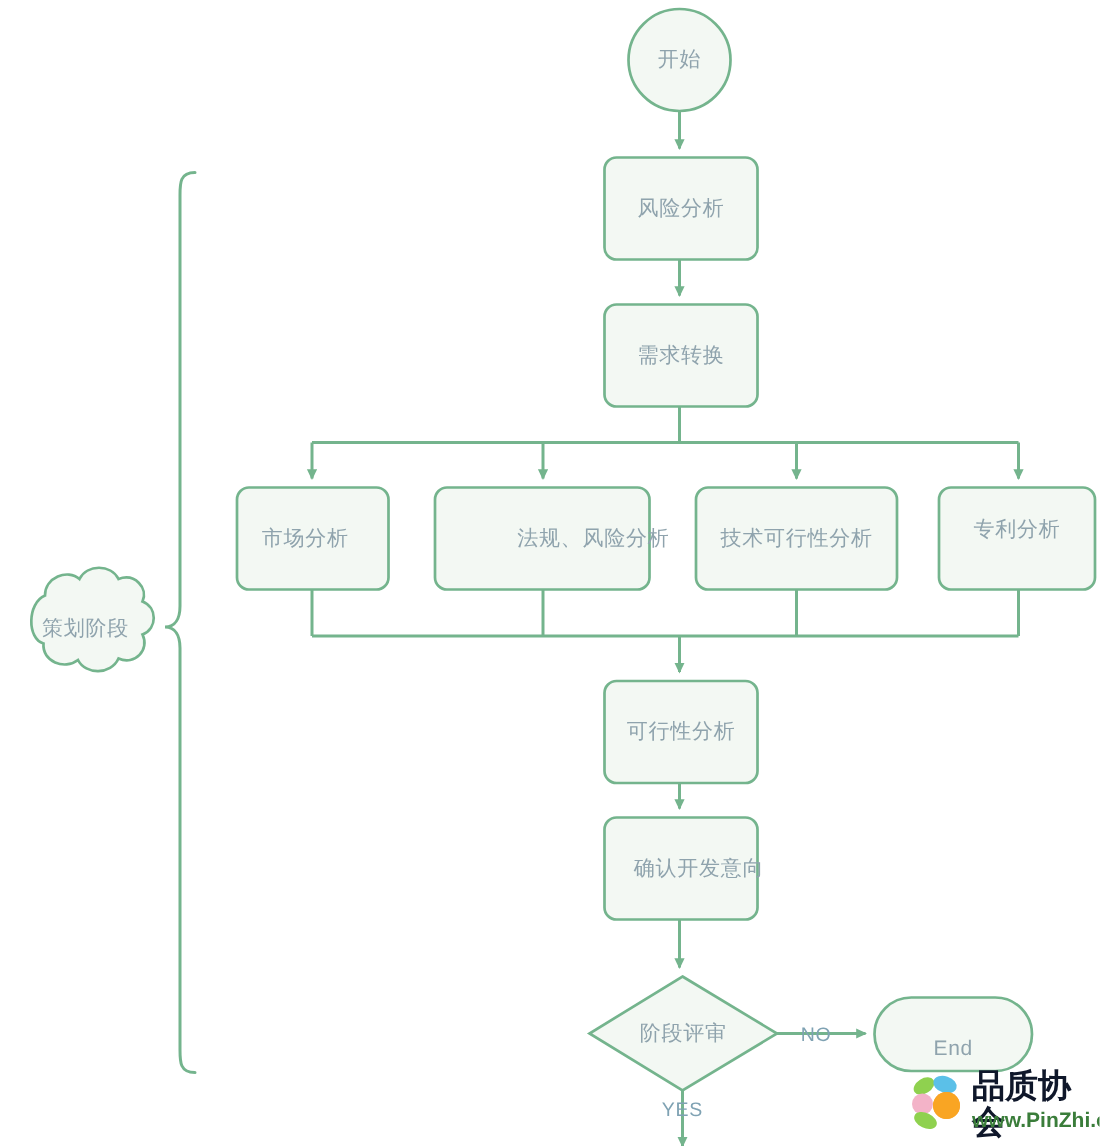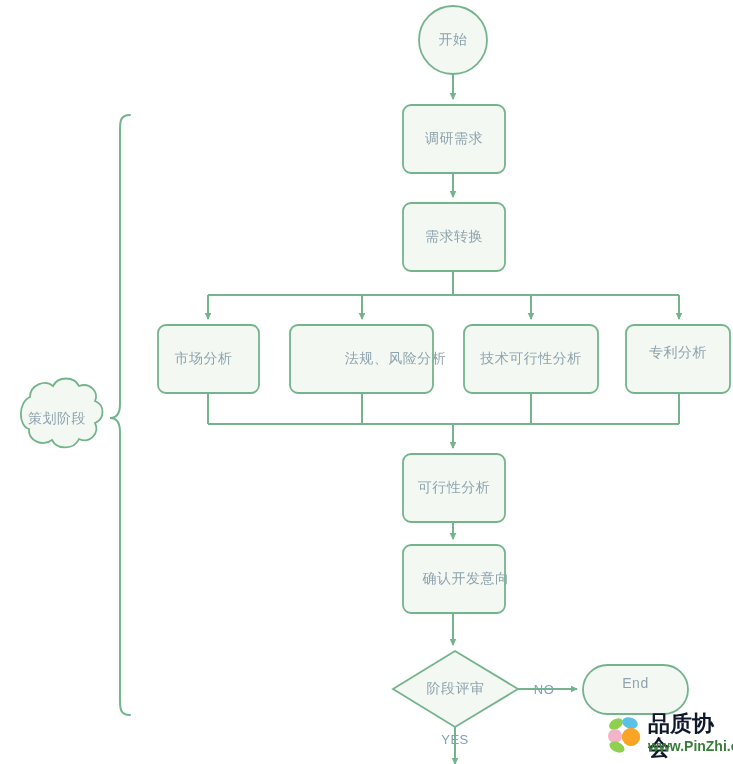--- a/index.html
+++ b/index.html
@@ -91,39 +91,39 @@
                C105,405 105,419 95,423
                C100,433 90,444 79,439
                C74,450 57,450 52,440
                C43,447 28,441 29,429
                C18,426 18,402 30,397 Z"></path>
     </g>
   </svg>
 
   <div class="nodetext" style="left:419px;top:6px;width:68px;height:68px;">开始</div>
 
-  <div class="nodetext" style="left:403px;top:105px;width:102px;height:68px;">调研需求</div>
+  <div class="nodetext" style="left:403px;top:105px;width:102px;height:68px;">风险分析</div>
 
   <div class="nodetext" style="left:403px;top:203px;width:102px;height:68px;">需求转换</div>
 
   <div class="nodetext" style="left:158px;top:325px;width:91px;height:68px;">市场分析</div>
 
   <div class="nodetext" style="left:276px;top:325px;width:143px;height:68px;padding-left:48px;">法规、风险分析</div>
 
   <div class="nodetext" style="left:464px;top:325px;width:134px;height:68px;border-radius:22px;">技术可行性分析</div>
 
   <div class="nodetext" style="left:626px;top:325px;width:104px;height:56px;">专利分析</div>
 
   <div class="nodetext" style="left:403px;top:454px;width:102px;height:68px;text-align:right;">可行性分析</div>
 
   <div class="nodetext" style="left:403px;top:545px;width:126px;height:68px;">确认开发意向</div>
 
   <div class="nodetext" style="left:393px;top:659px;width:125px;height:60px;">阶段评审</div>
 
-  <div class="nodetext" style="left:583px;top:650px;width:105px;height:65px;">End</div>
+  <div class="nodetext" style="left:583px;top:665px;width:105px;height:65px;">End</div>
 
   <div class="nodetext" style="left:11px;top:385px;width:92px;height:68px;">策划阶段</div>
 
   <div class="edgelabel" style="left:526px;top:678px;width:36px;height:22px;">NO</div>
 
   <div class="edgelabel" style="left:433px;top:729px;width:44px;height:20px;">YES</div>
 
   <div class="wm">
     <svg width="42" height="42" viewBox="0 0 42 42" style="position:absolute;left:0;top:0;">
       <ellipse cx="12" cy="10" rx="7.5" ry="5" transform="rotate(-32 12 10)" fill="#8fd14f"></ellipse>

